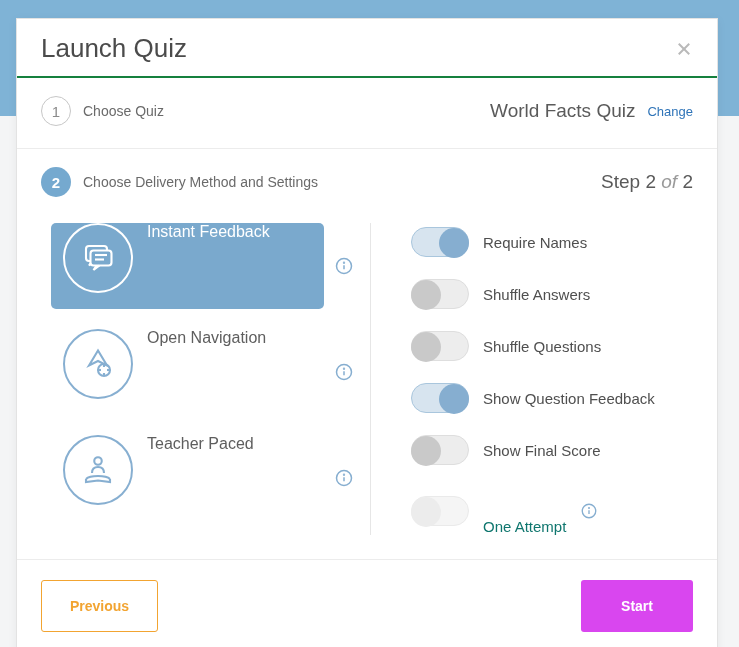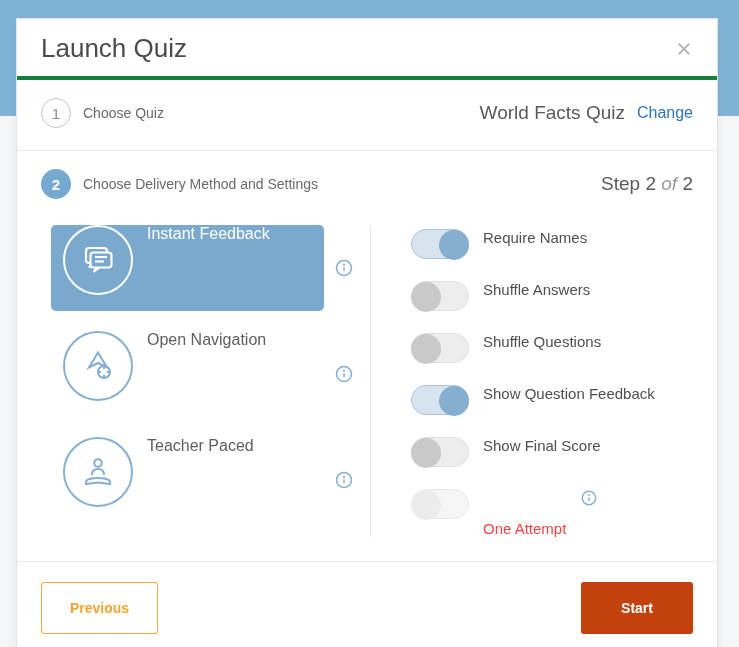--- a/index.html
+++ b/index.html
@@ -29,21 +29,21 @@
     width: 702px;
     background: #fff;
     border: 1px solid #e3e3e3;
     box-shadow: 0 2px 10px rgba(0,0,0,0.05);
   }
   .modal-header {
     display: flex;
     align-items: center;
     justify-content: space-between;
     padding: 14px 24px 12px 24px;
-    border-bottom: 4px solid #15803d;
+    border-bottom: 2px solid #15803d;
   }
   .modal-title {
     font-size: 26px;
     font-weight: 400;
     color: #4b4b4b;
   }
   .close-icon {
     width: 18px; height: 18px;
     cursor: pointer;
     color: #b9b9b9;
@@ -80,21 +80,21 @@
     font-size: 14px;
     color: #6a6a6a;
   }
   .spacer { flex: 1; }
   .quiz-name {
     font-size: 19px;
     color: #5a5a5a;
     margin-right: 12px;
   }
   .change-link {
-    font-size: 16px;
+    font-size: 13px;
     color: #2f74b8;
     cursor: pointer;
   }
   .step-counter {
     font-size: 19px;
     color: #5a5a5a;
     text-align: center;
   }
   .step-counter .of {
     font-style: italic;
@@ -165,21 +165,21 @@
   .settings-col {
     flex: 1;
     padding-left: 40px;
     display: flex;
     flex-direction: column;
     gap: 22px;
     padding-top: 4px;
   }
   .setting-row {
     display: flex;
-    align-items: flex-start;
+    align-items: center;
     gap: 14px;
   }
   .toggle {
     width: 58px; height: 30px;
     border-radius: 15px;
     position: relative;
     cursor: pointer;
     flex-shrink: 0;
   }
   .toggle .knob {
@@ -211,21 +211,21 @@
   }
   .toggle.disabled .knob {
     left: -1px;
     background: #ececec;
   }
   .setting-label {
     font-size: 15px;
     color: #4f4f4f;
   }
   .setting-label.disabled {
-    color: #ef4444;
+    color: #0f766e;
     margin-top: 31px;
   }
   .footer {
     display: flex;
     justify-content: space-between;
     align-items: center;
     padding: 20px 24px 24px 24px;
   }
   .btn {
     height: 52px;
@@ -239,21 +239,21 @@
     justify-content: center;
   }
   .btn-prev {
     border: 1.5px solid #f2a431;
     color: #f2a431;
     background: #fff;
     min-width: 112px;
   }
   .btn-start {
     border: none;
-    background: #c2410c;
+    background: #d946ef;
     color: #fff;
     min-width: 112px;
     margin-left: 12px;
   }
 </style>
 </head>
 <body>
 
 <div class="bg-top"></div>
 <div class="bg-main"></div>

